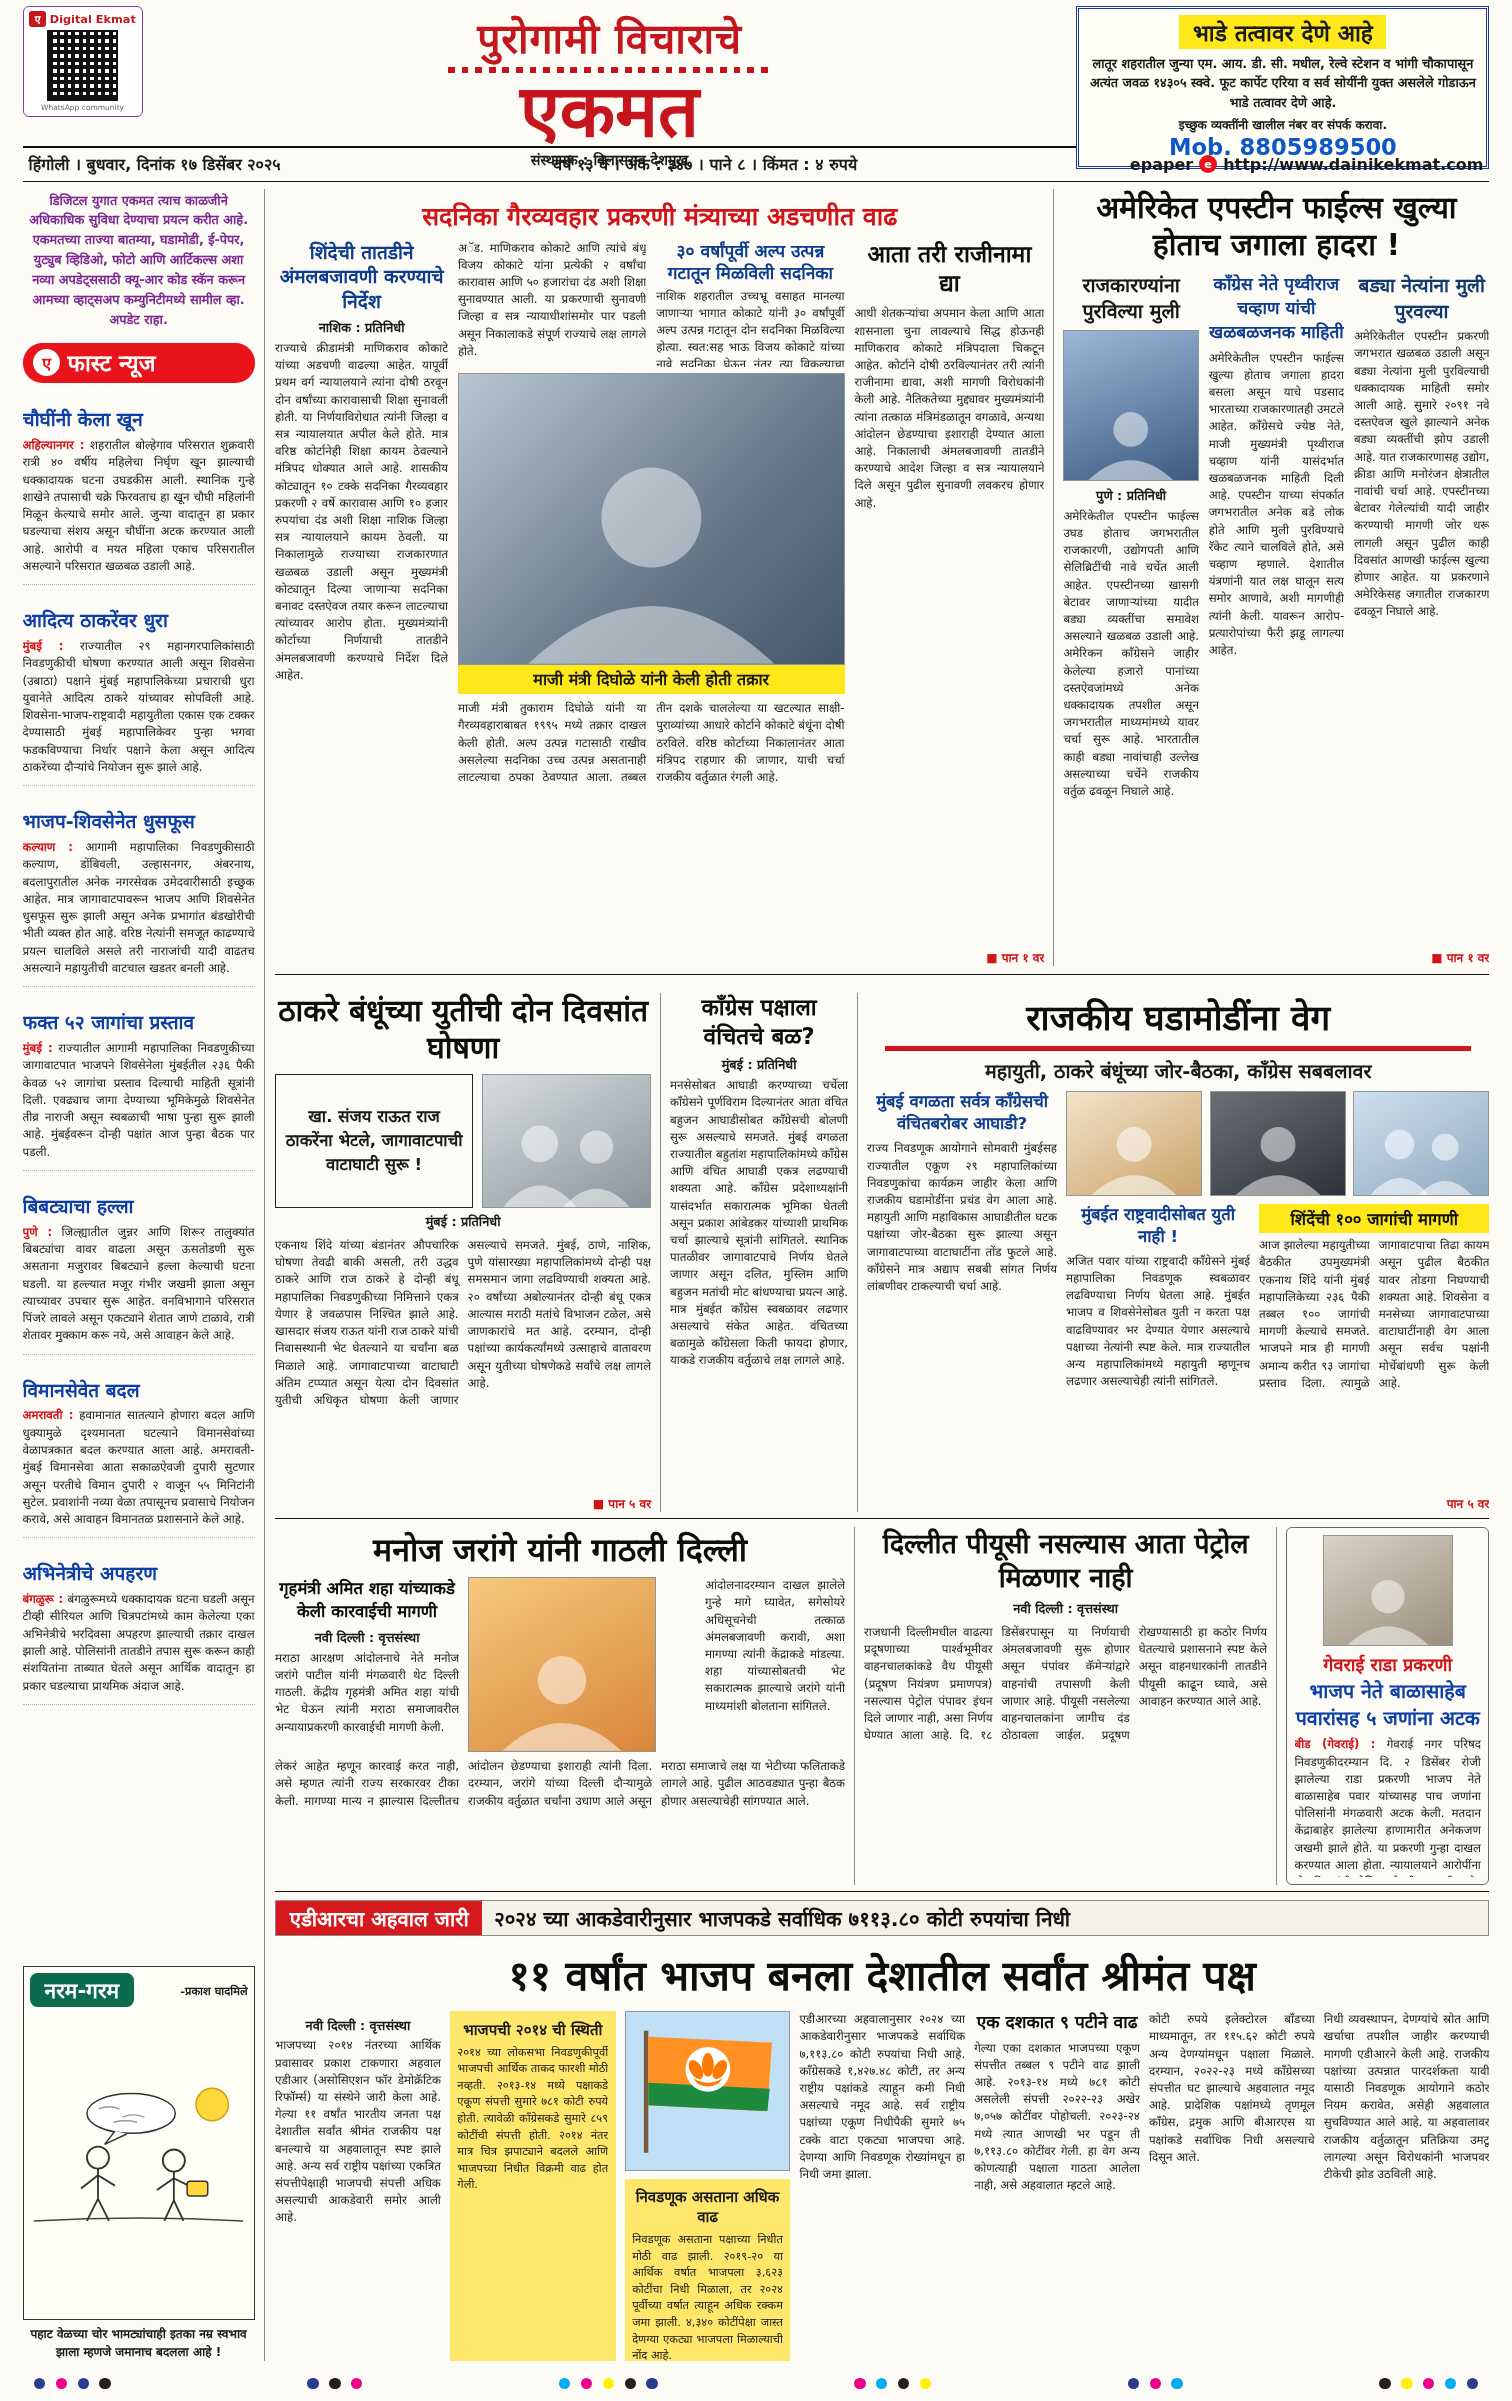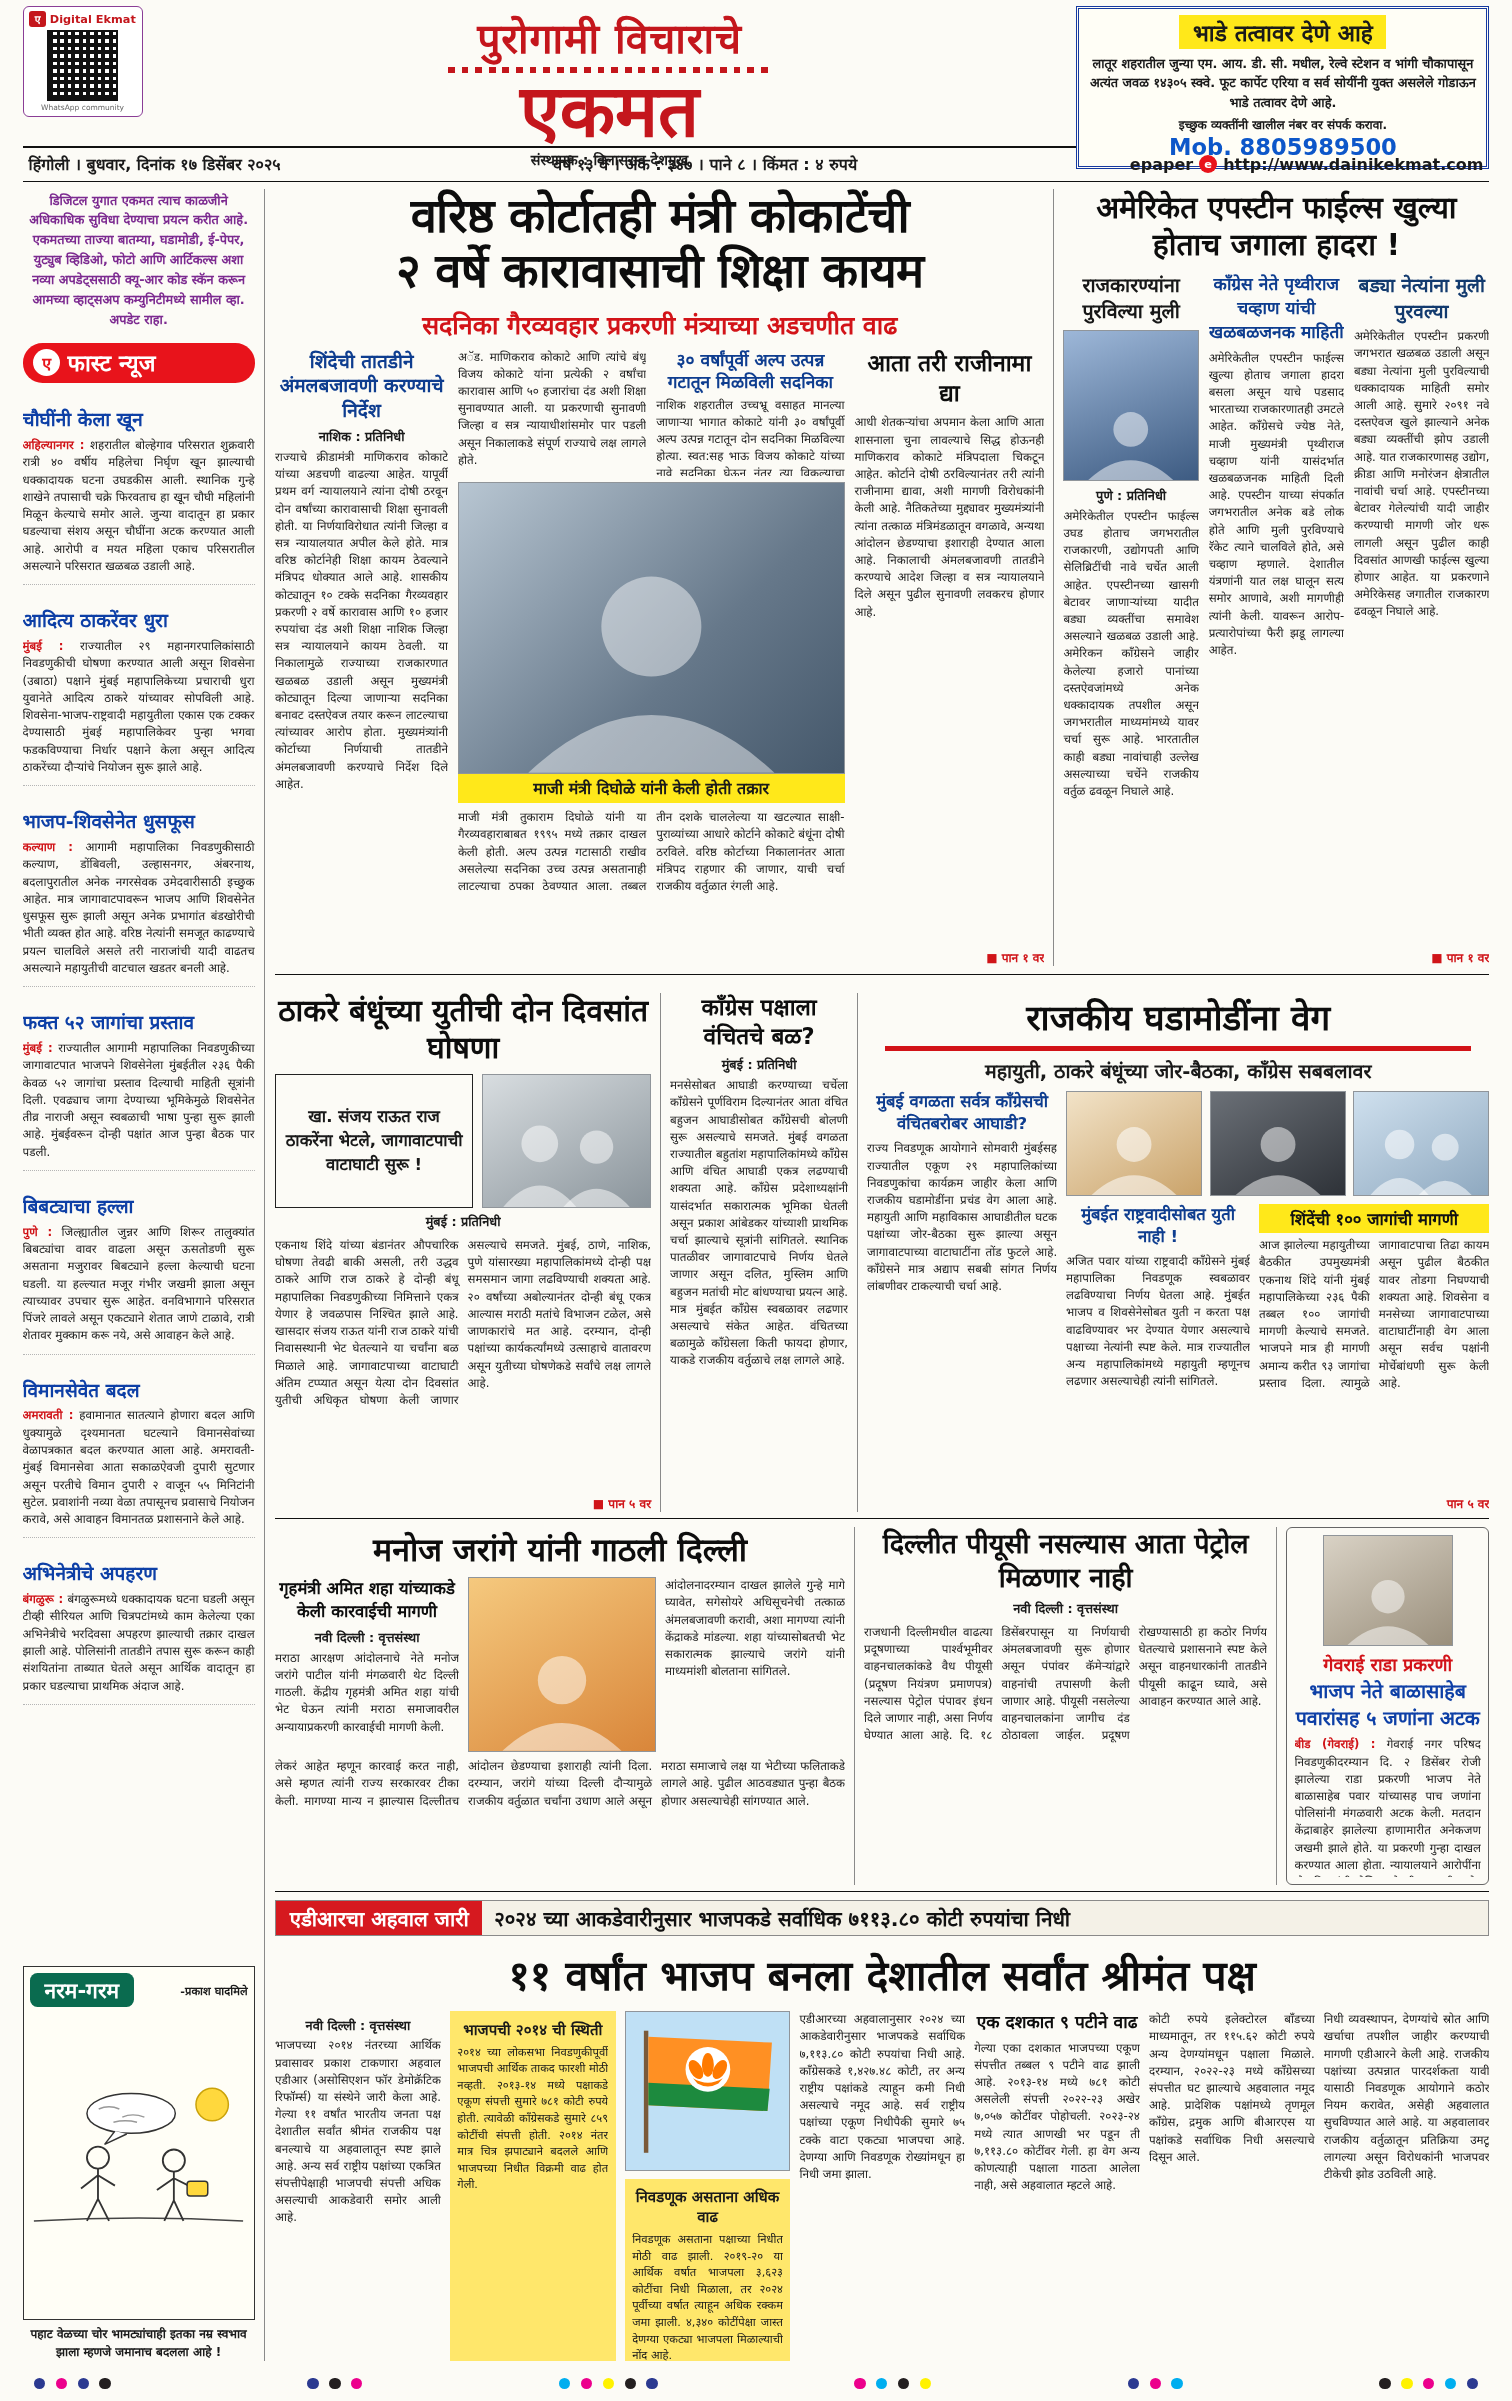--- a/index.html
+++ b/index.html
@@ -129,21 +129,21 @@
 
   
   .low-row { display:flex; height:367px; border-top:1.9px solid #111; margin-top:6px; padding-top:7.5px; overflow:hidden; }
   .jarange { width:580px; flex:none; padding-right:9px; border-right:1.1px solid #8a8a8a; display:flex; flex-direction:column; overflow:hidden; }
   .jar-head { font-size:32px; font-weight:800; text-align:center; }
   .jar-row { display:flex; gap:9px; margin-top:7.5px; height:175px; overflow:hidden; }
   .jar-sub { width:184px; flex:none; display:flex; flex-direction:column; overflow:hidden; }
   .jar-kicker { font-size:16.6px; font-weight:800; line-height:1.4; text-align:center; }
   .jar-sub .body { flex:1; overflow:hidden; }
   .photo-jarange { width:188px; background:linear-gradient(150deg,#f5c97e,#d9863a); }
-  .jar-rightbody { flex:1; overflow:hidden; }
+  .jar-rightbody { flex:1; overflow:hidden;margin-left:40px; }
   .jar-bottom { flex:1; margin-top:6px; column-count:3; column-gap:9px; overflow:hidden; }
   .puc { width:422px; flex:none; padding:0 9px; border-right:1.1px solid #8a8a8a; display:flex; flex-direction:column; overflow:hidden; }
   .puc-head { font-size:27px; font-weight:800; text-align:center; line-height:1.26; }
   .puc-body { flex:1; column-count:3; column-gap:9px; overflow:hidden; margin-top:3px; }
   .gevrai { flex:1; min-width:0; margin-left:9px; border:1.5px solid #666; border-radius:6px; padding:7.5px; display:flex; flex-direction:column; align-items:center; overflow:hidden; }
   .photo-gevr { width:130px; height:111px; background:linear-gradient(150deg,#d9d2c5,#9a8f7c); }
   .gev-kicker { color:#d21318; font-size:18px; font-weight:800; margin-top:6px; }
   .gev-head { color:#0d3fa6; font-size:19.6px; font-weight:800; text-align:center; line-height:1.35; margin:3px 0 4.5px; }
   .gev-body { flex:1; overflow:hidden; }
 
@@ -272,24 +272,20 @@
         </div>
         <p class="cartoon-caption">पहाट वेळच्या चोर भामट्यांचाही इतका नम्र स्वभाव झाला म्हणजे जमानाच बदलला आहे !</p>
       </div>
     </aside>
 
     <main class="main">
 
       <section class="top-row">
 
         <article class="lead">
-          <h1 class="lead-headline">
-            <span>वरिष्ठ कोर्टातही मंत्री कोकाटेंची</span><br>
-            <span>२ वर्षे कारावासाची शिक्षा कायम</span>
-          </h1>
           <div class="lead-sub">सदनिका गैरव्यवहार प्रकरणी मंत्र्याच्या अडचणीत वाढ</div>
 
           <div class="lead-cols">
             <div class="lead-c1">
               <h3 class="col-head">शिंदेची तातडीने अंमलबजावणी करण्याचे निर्देश</h3>
               <div class="byline">नाशिक : प्रतिनिधी</div>
               <p class="body">राज्याचे क्रीडामंत्री माणिकराव कोकाटे यांच्या अडचणी वाढल्या आहेत. यापूर्वी प्रथम वर्ग न्यायालयाने त्यांना दोषी ठरवून दोन वर्षांच्या कारावासाची शिक्षा सुनावली होती. या निर्णयाविरोधात त्यांनी जिल्हा व सत्र न्यायालयात अपील केले होते. मात्र वरिष्ठ कोर्टानेही शिक्षा कायम ठेवल्याने मंत्रिपद धोक्यात आले आहे. शासकीय कोट्यातून १० टक्के सदनिका गैरव्यवहार प्रकरणी २ वर्षे कारावास आणि १० हजार रुपयांचा दंड अशी शिक्षा नाशिक जिल्हा सत्र न्यायालयाने कायम ठेवली. या निकालामुळे राज्याच्या राजकारणात खळबळ उडाली असून मुख्यमंत्री कोट्यातून दिल्या जाणाऱ्या सदनिका बनावट दस्तऐवज तयार करून लाटल्याचा त्यांच्यावर आरोप होता. मुख्यमंत्र्यांनी कोर्टाच्या निर्णयाची तातडीने अंमलबजावणी करण्याचे निर्देश दिले आहेत.</p>
             </div>
 
             <div class="lead-mid">

